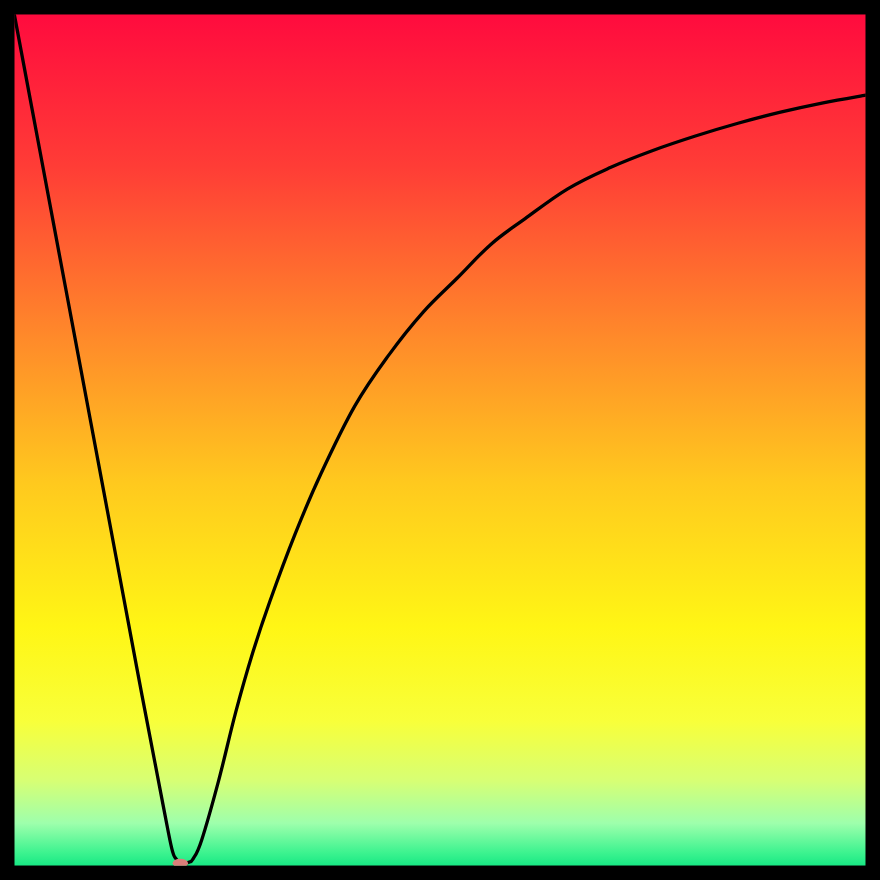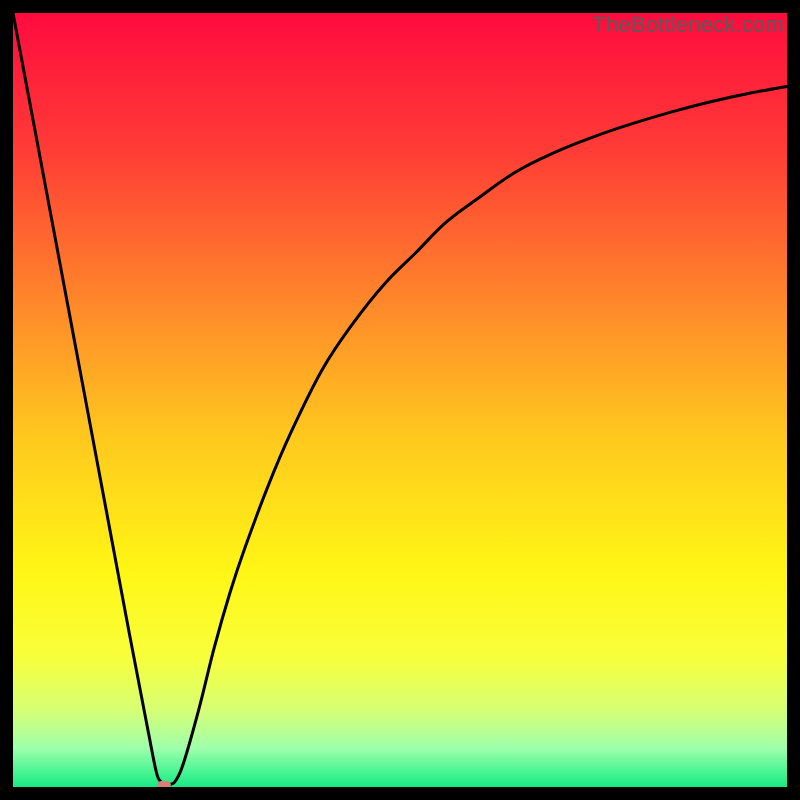--- a/index.html
+++ b/index.html
@@ -54,14 +54,13 @@
           <stop offset="90.00%" stop-color="#d7ff74"></stop>
           <stop offset="95.00%" stop-color="#9effac"></stop>
           <stop offset="98.50%" stop-color="#3cf38f"></stop>
           <stop offset="100.00%" stop-color="#18e884"></stop>
         </linearGradient>
     </defs>
     <rect x="0" y="0" width="774" height="774" fill="url(#bg-grad)"></rect>
     <path id="curve" d="M 0.00 0.00 C 4.18 22.29, 14.86 79.26, 23.22 123.84 C 31.58 168.42, 38.08 203.10, 46.44 247.68 C 54.80 292.26, 61.30 326.94, 69.66 371.52 C 78.02 416.10, 84.52 450.78, 92.88 495.36 C 101.24 539.94, 108.44 578.80, 116.10 619.20 C 123.76 659.60, 130.57 694.74, 135.45 719.82 C 140.33 744.90, 141.10 749.88, 143.19 758.52 C 145.28 767.16, 145.67 765.58, 147.06 767.81 C 148.45 770.04, 149.54 770.21, 150.93 770.90 C 152.32 771.60, 153.41 771.68, 154.80 771.68 C 156.19 771.68, 157.28 771.60, 158.67 770.90 C 160.06 770.21, 160.45 771.43, 162.54 767.81 C 164.63 764.19, 166.10 763.60, 170.28 750.78 C 174.46 737.96, 180.19 717.50, 185.76 696.60 C 191.33 675.70, 195.67 655.58, 201.24 634.68 C 206.81 613.78, 211.15 598.61, 216.72 580.50 C 222.29 562.39, 225.23 553.56, 232.20 534.06 C 239.17 514.56, 247.06 493.04, 255.42 472.14 C 263.78 451.24, 268.89 438.86, 278.64 417.96 C 288.39 397.06, 298.45 375.54, 309.60 356.04 C 320.75 336.54, 329.41 324.93, 340.56 309.60 C 351.71 294.27, 360.37 283.44, 371.52 270.90 C 382.67 258.36, 391.33 251.09, 402.48 239.94 C 413.63 228.79, 422.29 218.73, 433.44 208.98 C 444.59 199.23, 451.86 194.82, 464.40 185.76 C 476.94 176.70, 489.17 167.03, 503.10 158.67 C 517.03 150.31, 527.87 145.59, 541.80 139.32 C 555.73 133.05, 566.57 128.99, 580.50 123.84 C 594.43 118.69, 605.27 115.14, 619.20 110.68 C 633.13 106.22, 643.97 102.97, 657.90 99.07 C 671.83 95.17, 682.67 92.35, 696.60 89.01 C 710.53 85.67, 721.37 83.28, 735.30 80.50 C 749.23 77.71, 767.03 74.78, 774.00 73.53" stroke="#000" stroke-width="3" fill="none" stroke-linejoin="round" stroke-linecap="round"></path>
     <ellipse id="marker" cx="150.93" cy="771.68" rx="7" ry="4" fill="#d97f7a"></ellipse>
   </svg>
-  <div class="watermark">TheBottleneck.com</div>
 </div>
 
 </body></html>

